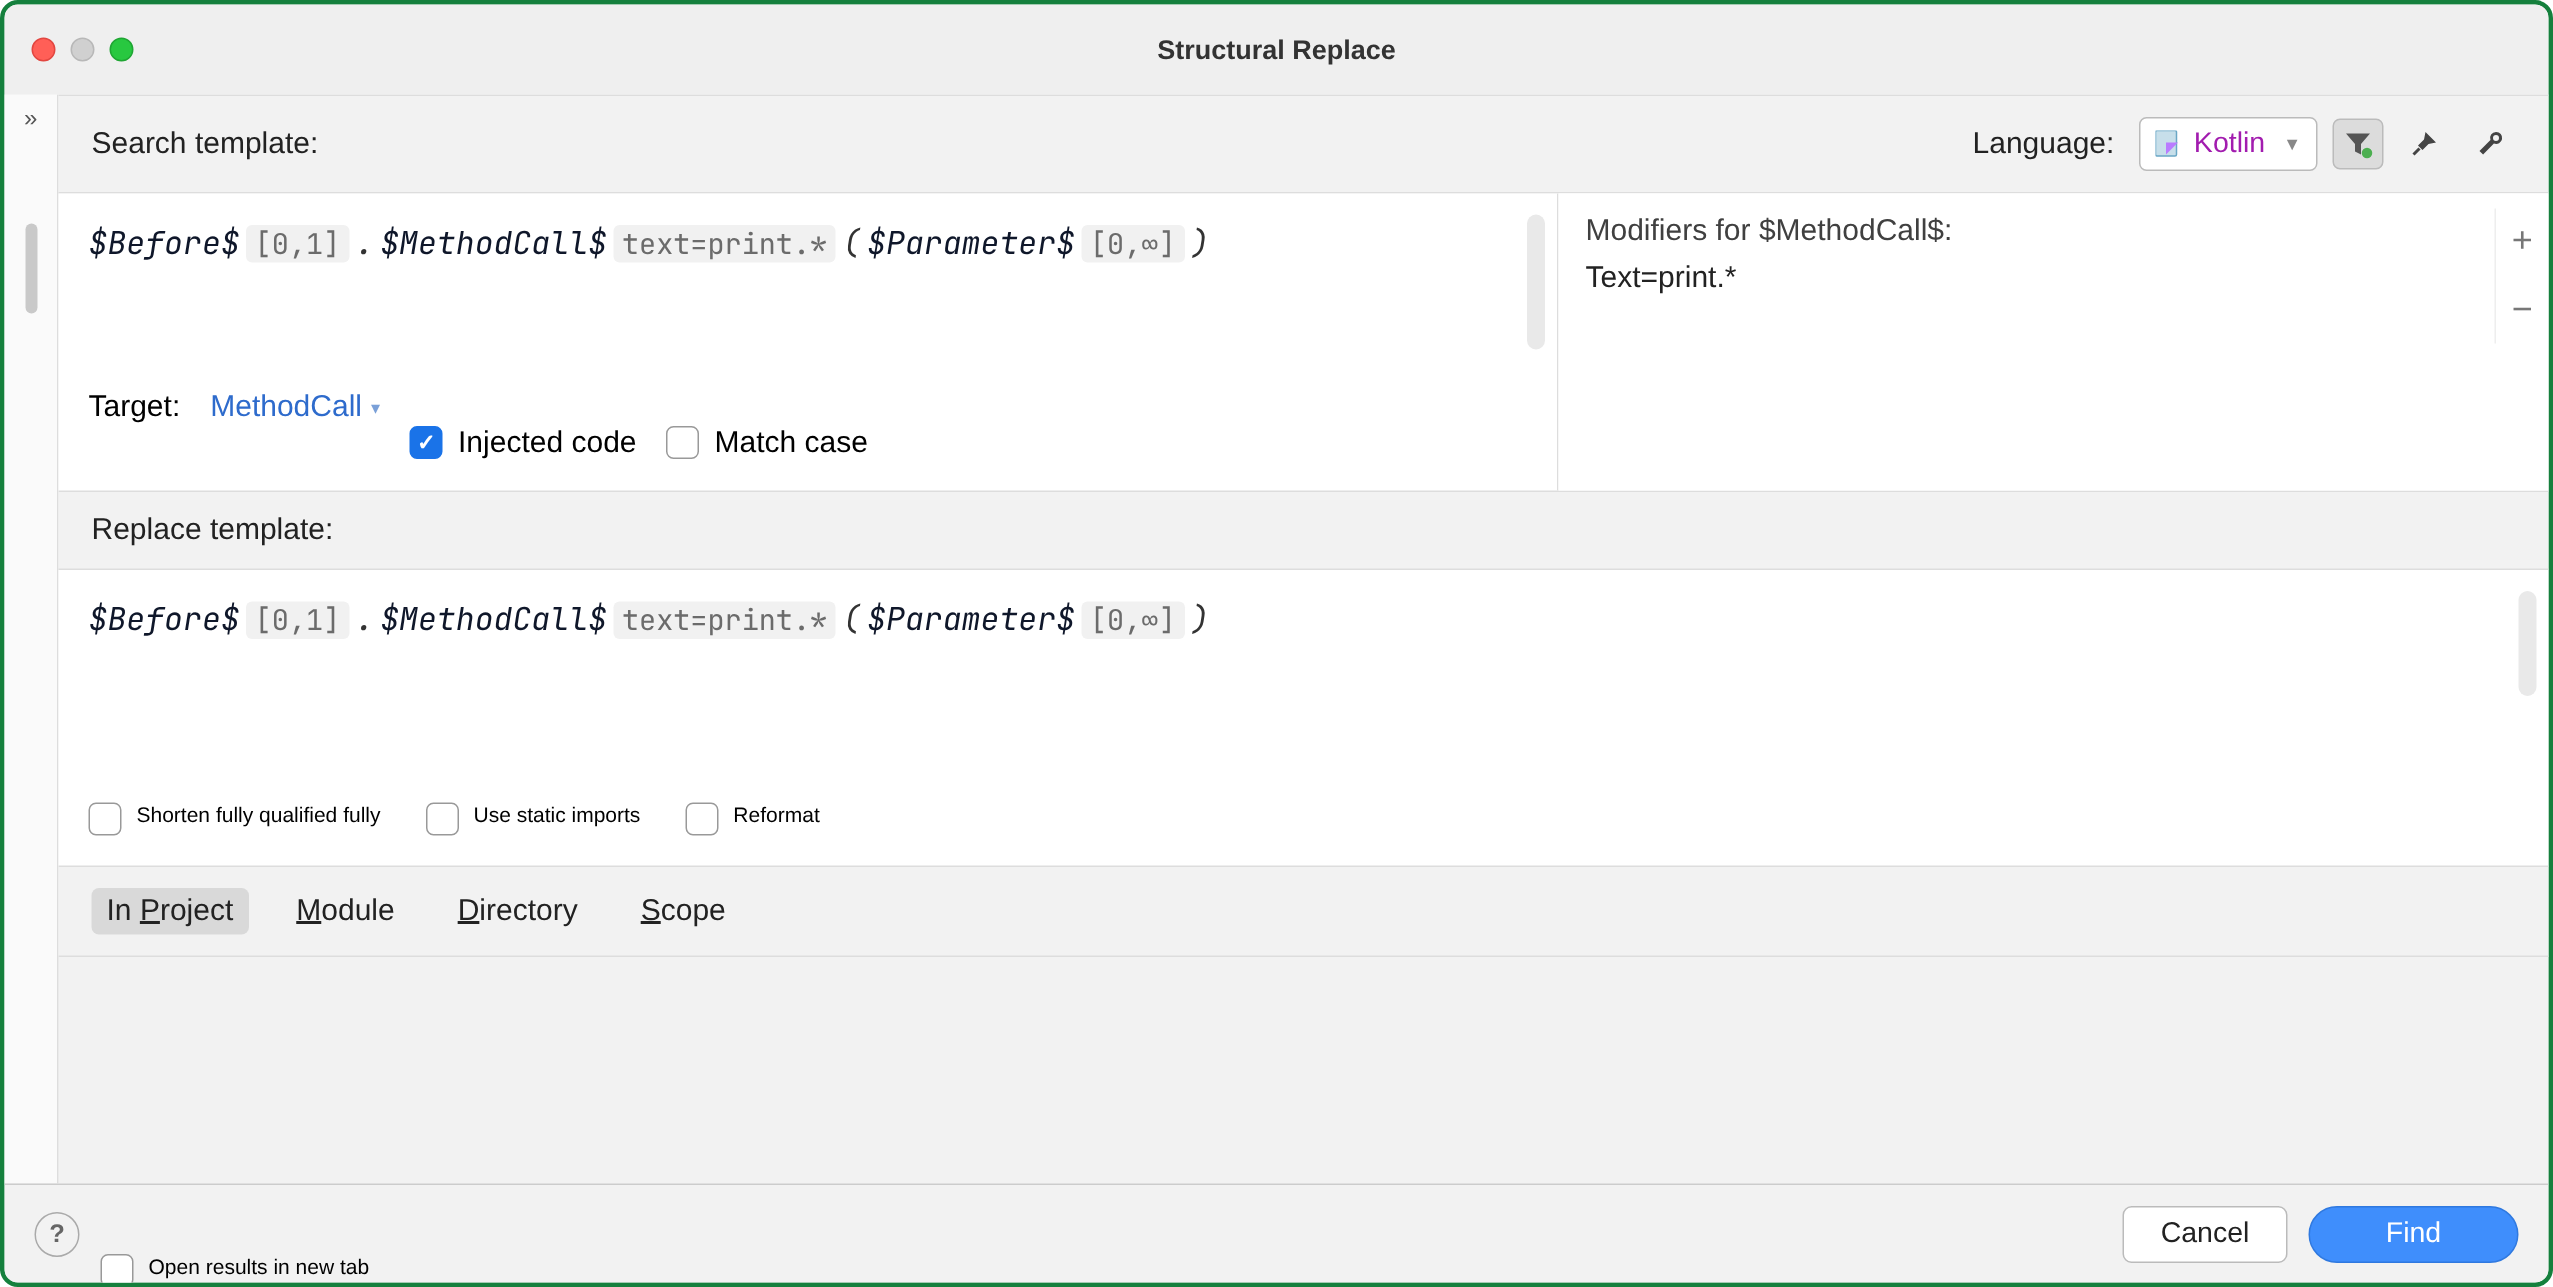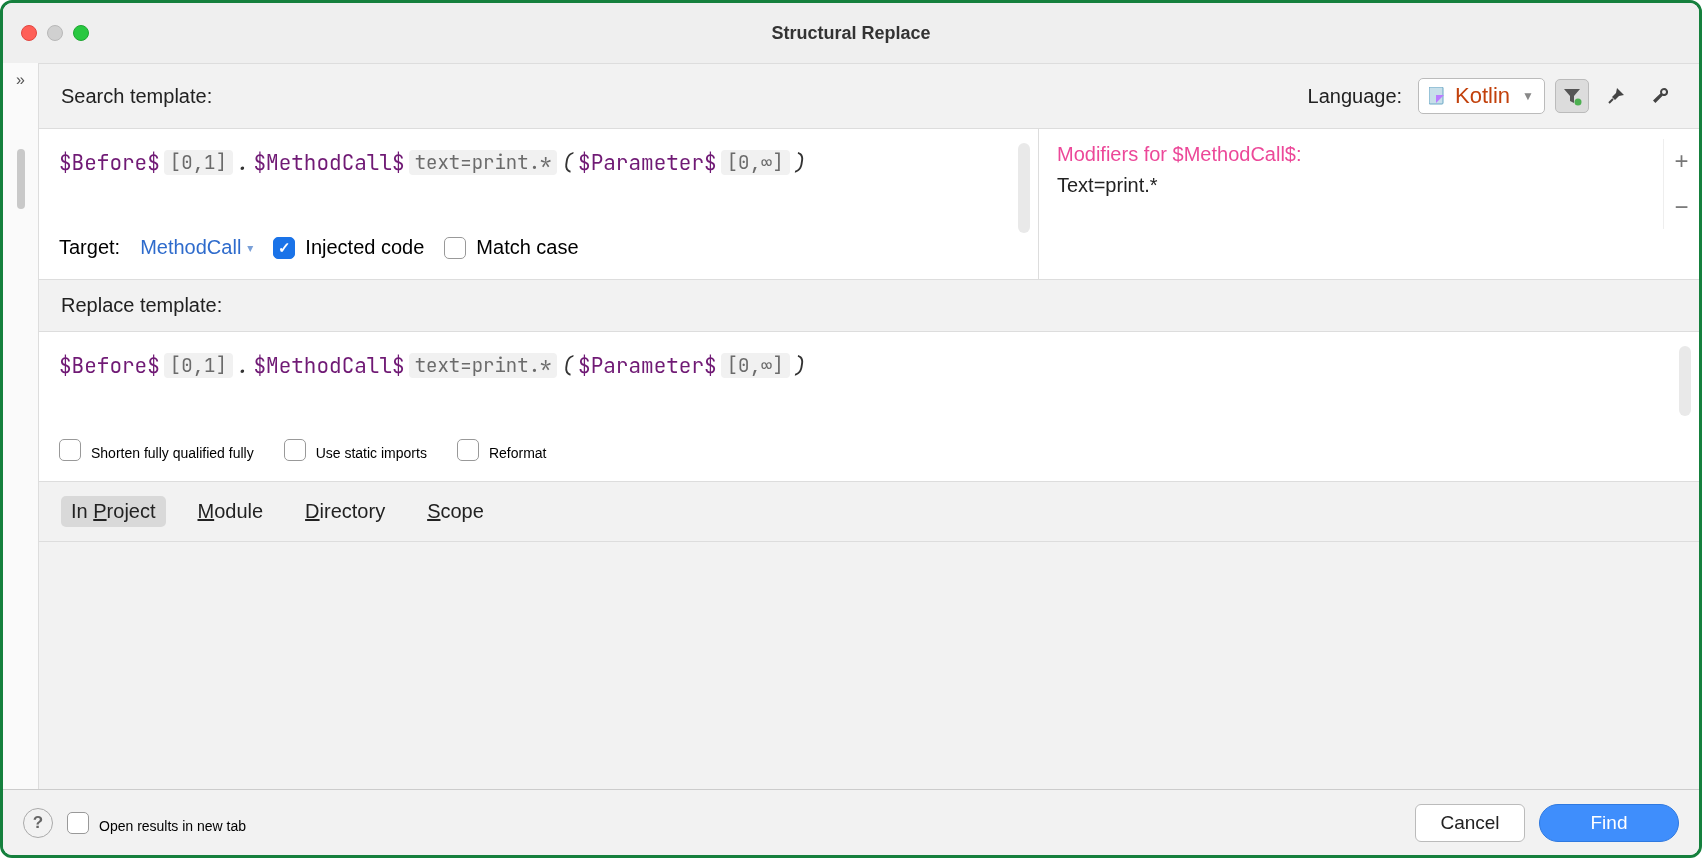--- a/index.html
+++ b/index.html
@@ -94,21 +94,21 @@
 
   .toolbar-right { display:flex; align-items:center; gap:10px; }
   .lang-label { font-size:20px; color:#222; margin-right:6px;}
   .lang-combo {
     display:flex; align-items:center; gap:8px;
     background:#fff; border:1px solid #bbb; border-radius:5px;
     padding: 4px 10px;
     height: 36px;
   }
   .lang-combo svg { flex:none; }
-  .lang-combo .txt { font-size:22px; color:#c2410c; }
+  .lang-combo .txt { font-size:19px; color:#a21caf; }
   .lang-combo .caret { font-size:12px; color:#888; margin-left:4px;}
 
   .tool-btn {
     width:34px; height:34px; border-radius:5px;
     display:flex; align-items:center; justify-content:center;
     border:1px solid transparent;
   }
   .tool-btn.active { background:#dcdcdc; border-color:#bbb; }
 
   .split {
@@ -126,21 +126,21 @@
     gap: 60px;
   }
   .code-line {
     font-family: "JetBrains Mono", Menlo, Consolas, monospace;
     font-size: 21px;
     display: flex;
     align-items: center;
     gap: 4px;
     flex-wrap: wrap;
   }
-  .tok-var { color: #701a75; }
+  .tok-var { color: #0f172a; font-style: italic; }
   .tok-punc { color: #333; font-style: italic; }
   .badge {
     background:#f1f1f1; color:#6b6b6b;
     border-radius:4px; padding: 0 6px;
     font-size: 19px;
     font-family: inherit;
     font-style: normal;
   }
   .editor-scroll {
     position:absolute; top:14px; right:8px;
@@ -148,41 +148,41 @@
   }
 
   .target-row {
     display:flex; align-items:center; gap:20px;
     font-size:20px;
   }
   .target-link { color:#2e6bcc; display:flex; align-items:center; gap:6px; }
   .target-link .caret { font-size:12px; color:#7aa0d8; }
 
   .checkbox {
-    display:flex; align-items:flex-end; gap:10px;
+    display:flex; align-items:flex-start; gap:10px;margin-top:48px;
   }
   .cb {
     width:22px; height:22px; border-radius:5px;
     border:1.5px solid #999; background:#fff;
     display:flex; align-items:center; justify-content:center;
     flex: none;
   }
   .cb.checked { background:#1a73e8; border-color:#1a73e8; }
   .cb.checked::after {
     content:"✓"; color:#fff; font-size:15px; font-weight:700;
   }
 
   .mods-pane {
     width: 660px;
     background:#fff;
     position:relative;
     padding: 14px 18px;
     display:flex; flex-direction:column; gap:8px;
   }
-  .mods-title { color:#ec4899; font-size:20px; }
+  .mods-title { color:#404040; font-size:20px; }
   .mods-body { color:#222; font-size:20px; }
   .mods-actions {
     position:absolute; top:10px; right:0;
     width:36px;
     display:flex; flex-direction:column; align-items:center; gap:18px;
     color:#777; font-size:24px;
     border-left:1px solid #eee;
     padding: 8px 0;
   }
 

